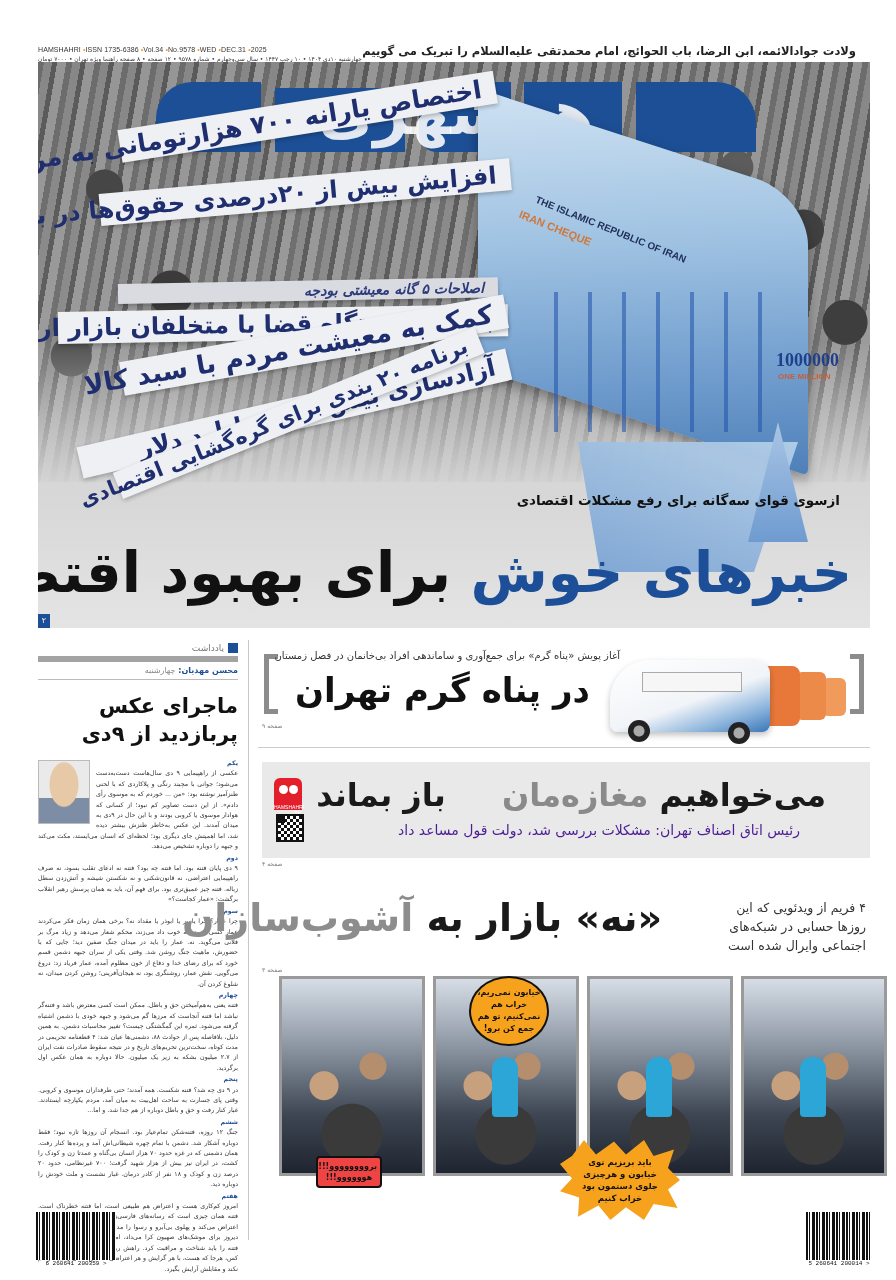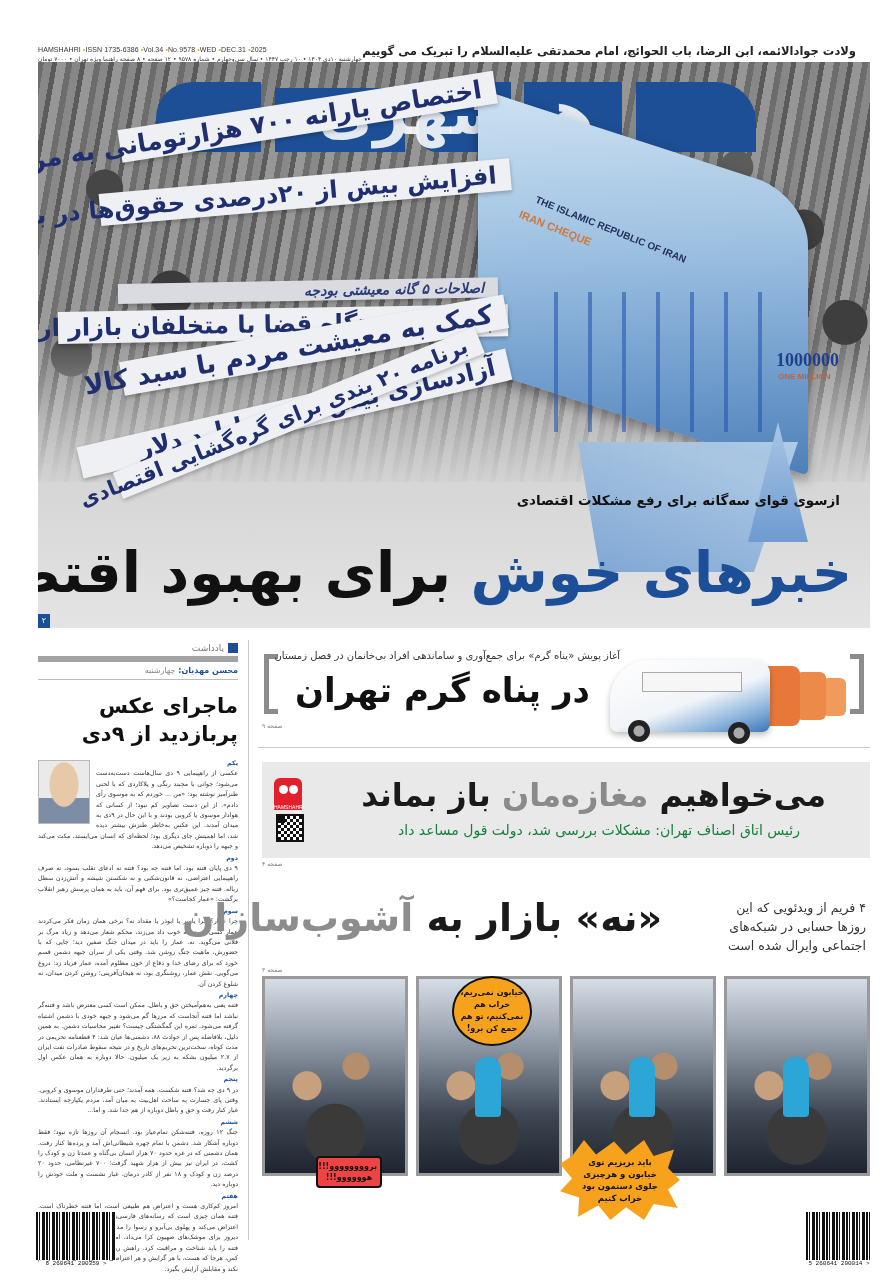--- a/index.html
+++ b/index.html
@@ -106,30 +106,30 @@
 
   .story2 { position: absolute; left: 262px; top: 762px; width: 608px; height: 96px; background: #e9e9e9; }
   .tv-logo { position: absolute; left: 12px; top: 16px; width: 28px; height: 26px; background: #e21f2a; border-radius: 6px 6px 0 0; }
   .tv-logo::before, .tv-logo::after { content: ""; position: absolute; top: 7px; width: 9px; height: 9px; border-radius: 50%; background: #fff; }
   .tv-logo::before { left: 5px; } .tv-logo::after { left: 15px; }
   .tv-label { position: absolute; left: 12px; top: 42px; width: 28px; height: 6px; background: #e21f2a; color: #fff; font-family: "Liberation Sans", sans-serif; font-size: 5px; text-align: right; line-height: 6px; padding-right: 1px; }
   .qr { position: absolute; left: 14px; top: 52px; width: 28px; height: 28px; background:
       linear-gradient(90deg, #111 0 30%, transparent 30%) 0 0/100% 30% no-repeat,
       repeating-conic-gradient(#111 0 25%, #fff 0 50%) 0 0/6px 6px; border: 2px solid #111; }
   .story2-title { position: absolute; right: 44px; top: 14px; font-size: 32px; font-weight: bold; direction: rtl; white-space: nowrap; }
-  .story2-title .grey { color: #8a8a8a; }
-  .story2-sub { position: absolute; right: 70px; top: 60px; font-size: 14px; color: #15803d; direction: rtl; white-space: nowrap; }
+  .story2-title .grey { color: #8a8a8a; margin-left: 45px; }
+  .story2-sub { position: absolute; right: 70px; top: 60px; font-size: 14px; color: #4c1d95; direction: rtl; white-space: nowrap; }
   .story2-page { position: absolute; left: 262px; top: 860px; font-size: 6px; color: #777; }
 
   .story3-title { position: absolute; left: 262px; top: 896px; width: 400px; font-size: 38px; font-weight: bold; direction: rtl; text-align: right; white-space: nowrap; }
   .story3-title .grey { color: #8d8d8d; }
   .story3-desc { position: absolute; right: 30px; top: 898px; width: 160px; font-size: 12.5px; line-height: 19px; color: #333; direction: rtl; text-align: right; }
   .story3-page { position: absolute; left: 262px; top: 966px; font-size: 6px; color: #777; }
 
-  .frames { position: absolute; left: 262px; top: 976px; width: 608px; height: 200px; display: flex; gap: 8px; direction: ltr; }
+  .frames { position: absolute; left: 279px; top: 976px; width: 608px; height: 200px; display: flex; gap: 8px; direction: ltr; }
   .frame { flex: 1; height: 200px; border: 3px solid #9a9a9a; position: relative; overflow: hidden;
     background:
       radial-gradient(circle at 30% 55%, #c7a07d 0 14px, transparent 15px),
       radial-gradient(circle at 65% 45%, #b58f6d 0 13px, transparent 14px),
       radial-gradient(circle at 50% 80%, #3a3a3a 0 30px, transparent 31px),
       linear-gradient(180deg, #d6dde6 0%, #8c96a3 35%, #3d4652 70%, #1f2530 100%); }
   .frame .scarf { position: absolute; left: 40%; top: 40%; width: 26px; height: 60px; background: #2ba6d6; border-radius: 12px 12px 4px 4px; }
   .bubble-round { position: absolute; left: 190px; top: 0px; width: 80px; height: 70px; border-radius: 50%; background: #f7a21c; border: 2px solid #111; z-index: 3; display: flex; align-items: center; justify-content: center; text-align: center; direction: rtl; font-size: 8px; font-weight: bold; line-height: 12px; color: #111; padding: 6px; }
   .bubble-box { position: absolute; background: #ef4444; border: 2px solid #111; border-radius: 4px; font-size: 8px; font-weight: bold; color: #111; text-align: center; line-height: 11px; direction: rtl; padding: 3px; z-index: 3; }
   .bubble-burst { position: absolute; background: #f7a21c; clip-path: polygon(10% 20%, 20% 0, 30% 18%, 45% 2%, 55% 18%, 70% 0, 78% 20%, 95% 12%, 90% 35%, 100% 50%, 90% 62%, 98% 85%, 78% 80%, 70% 100%, 55% 84%, 42% 100%, 32% 82%, 15% 96%, 16% 72%, 0 64%, 10% 48%, 0 30%); z-index: 3; display: flex; align-items: center; justify-content: center; text-align: center; direction: rtl; font-size: 8.5px; font-weight: bold; line-height: 12px; color: #111; }

